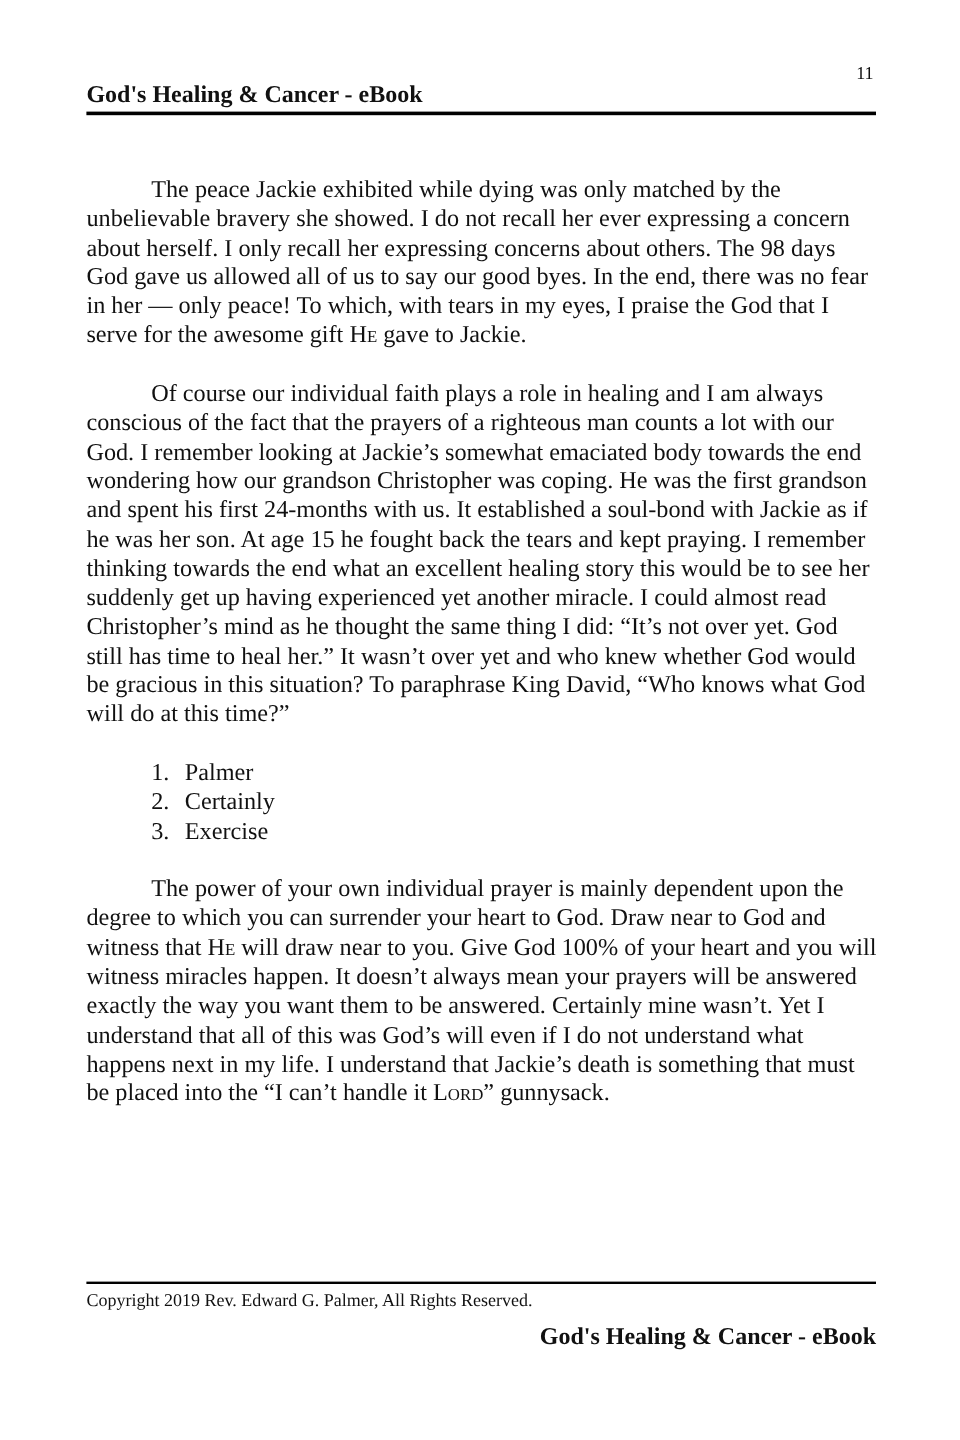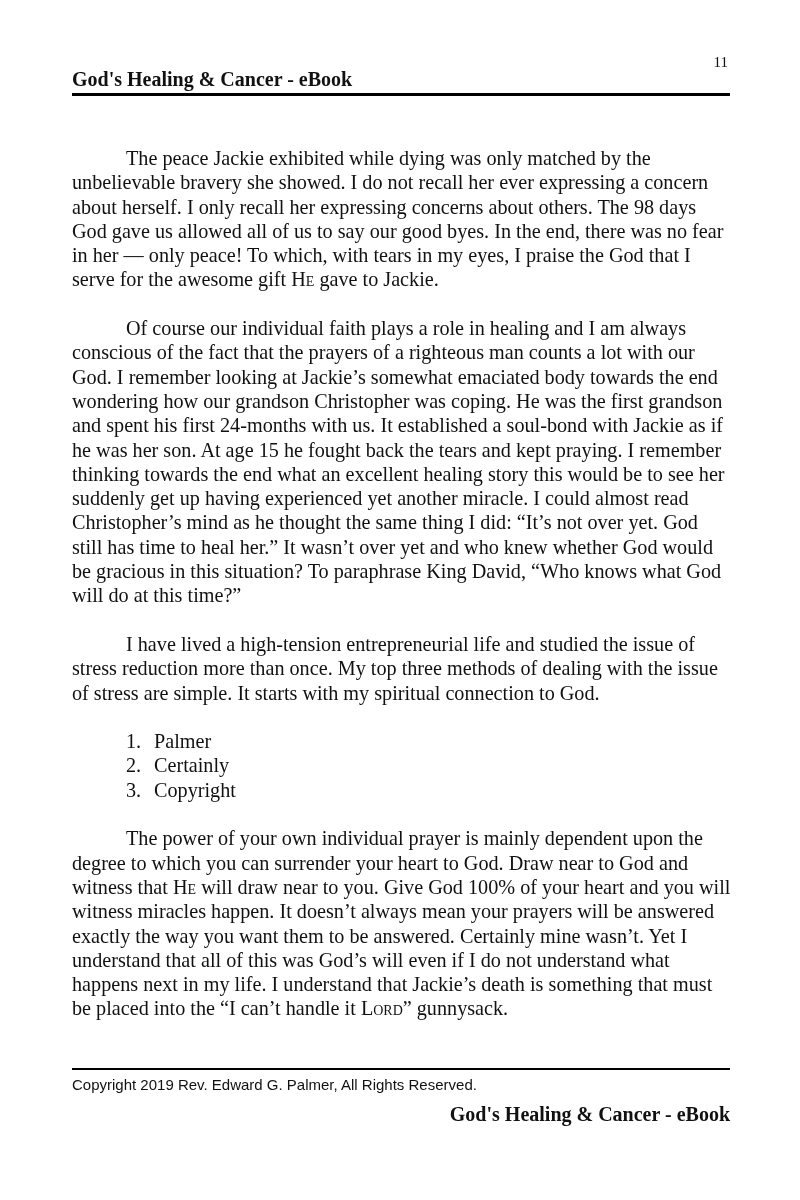--- a/index.html
+++ b/index.html
@@ -7,41 +7,40 @@
     .page-number { position: absolute; top: 54px; right: 72px; font-family: "Liberation Serif", serif; font-size: 15px; }
     .header-title { position: absolute; top: 68px; left: 72px; font-family: "Liberation Serif", serif; font-weight: bold; font-size: 20px; }
     .header-rule { position: absolute; top: 93px; left: 72px; width: 658px; height: 3px; background: #000; }
     .body { position: absolute; top: 146px; left: 72px; width: 660px; font-family: "Liberation Serif", serif; font-size: 20.2px; line-height: 24.3px; }
     .para { margin: 0 0 24.3px 0; text-indent: 54px; text-align: left; }
     .sc { font-variant: small-caps; }
     .list { margin: 0 0 24.3px 0; padding: 0; list-style: none; }
     .list li { padding-left: 54px; }
     .list .num { display: inline-block; width: 28px; }
     .footer-rule { position: absolute; top: 1068px; left: 72px; width: 658px; height: 2px; background: #000; }
-    .copyright { position: absolute; top: 1076px; left: 72px; font-family: Liberation Sans, sans-serif; font-size: 15px; }
+    .copyright { position: absolute; top: 1076px; left: 72px; font-family: Liberation Serif, serif; font-size: 15px; }
     .footer-title { position: absolute; top: 1103px; right: 70px; font-family: "Liberation Serif", serif; font-weight: bold; font-size: 20px; }
   </style>
 </head>
 <body>
 
 <div class="page-number">11</div>
 <div class="header-title">God's Healing &amp; Cancer - eBook</div>
 <div class="header-rule"></div>
 
 <div class="body">
   <p class="para"><span>The peace Jackie exhibited while dying was only matched by the unbelievable bravery she showed.  I do not recall her ever expressing a concern about herself.  I only recall her expressing concerns about others.  The 98 days God gave us allowed all of us to say our good byes.  In the end, there was no fear in her — only peace!  To which, with tears in my eyes, I praise the God that I serve for the awesome gift </span><span class="sc">He</span><span> gave to Jackie.</span></p>
 
   <p class="para">Of course our individual faith plays a role in healing and I am always conscious of the fact that the prayers of a righteous man counts a lot with our God.  I remember looking at Jackie’s somewhat emaciated body towards the end wondering how our grandson Christopher was coping.  He was the first grandson and spent his first 24-months with us.  It established a soul-bond with Jackie as if he was her son.  At age 15 he fought back the tears and kept praying.  I remember thinking towards the end what an excellent healing story this would be to see her suddenly get up having experienced yet another miracle.  I could almost read Christopher’s mind as he thought the same thing I did: “It’s not over yet.  God still has time to heal her.”  It wasn’t over yet and who knew whether God would be gracious in this situation?  To paraphrase King David, “Who knows what God will do at this time?”</p>
 
-  <p class="para">I have lived a high-tension entrepreneurial life and studied the issue of stress reduction more than once.  My top three methods of dealing with the issue of stress are simple.  It starts with my spiritual connection to God.</p>
 
   <ul class="list">
     <li><span class="num">1.</span><span>Palmer</span></li>
     <li><span class="num">2.</span><span>Certainly</span></li>
-    <li><span class="num">3.</span><span>Copyright</span></li>
+    <li><span class="num">3.</span><span>Exercise</span></li>
   </ul>
 
   <p class="para"><span>The power of your own individual prayer is mainly dependent upon the degree to which you can surrender your heart to God.  Draw near to God and witness that </span><span class="sc">He</span><span> will draw near to you.  Give God 100% of your heart and you will witness miracles happen.  It doesn’t always mean your prayers will be answered exactly the way you want them to be answered.  Certainly mine wasn’t.  Yet I understand that all of this was God’s will even if I do not understand what happens next in my life.  I understand that Jackie’s death is something that must be placed into the “I can’t handle it </span><span class="sc">Lord</span><span>” gunnysack.</span></p>
 </div>
 
 <div class="footer-rule"></div>
 <div class="copyright">Copyright 2019 Rev. Edward G. Palmer, All Rights Reserved.</div>
 <div class="footer-title">God's Healing &amp; Cancer - eBook</div>
 
 </body></html>

